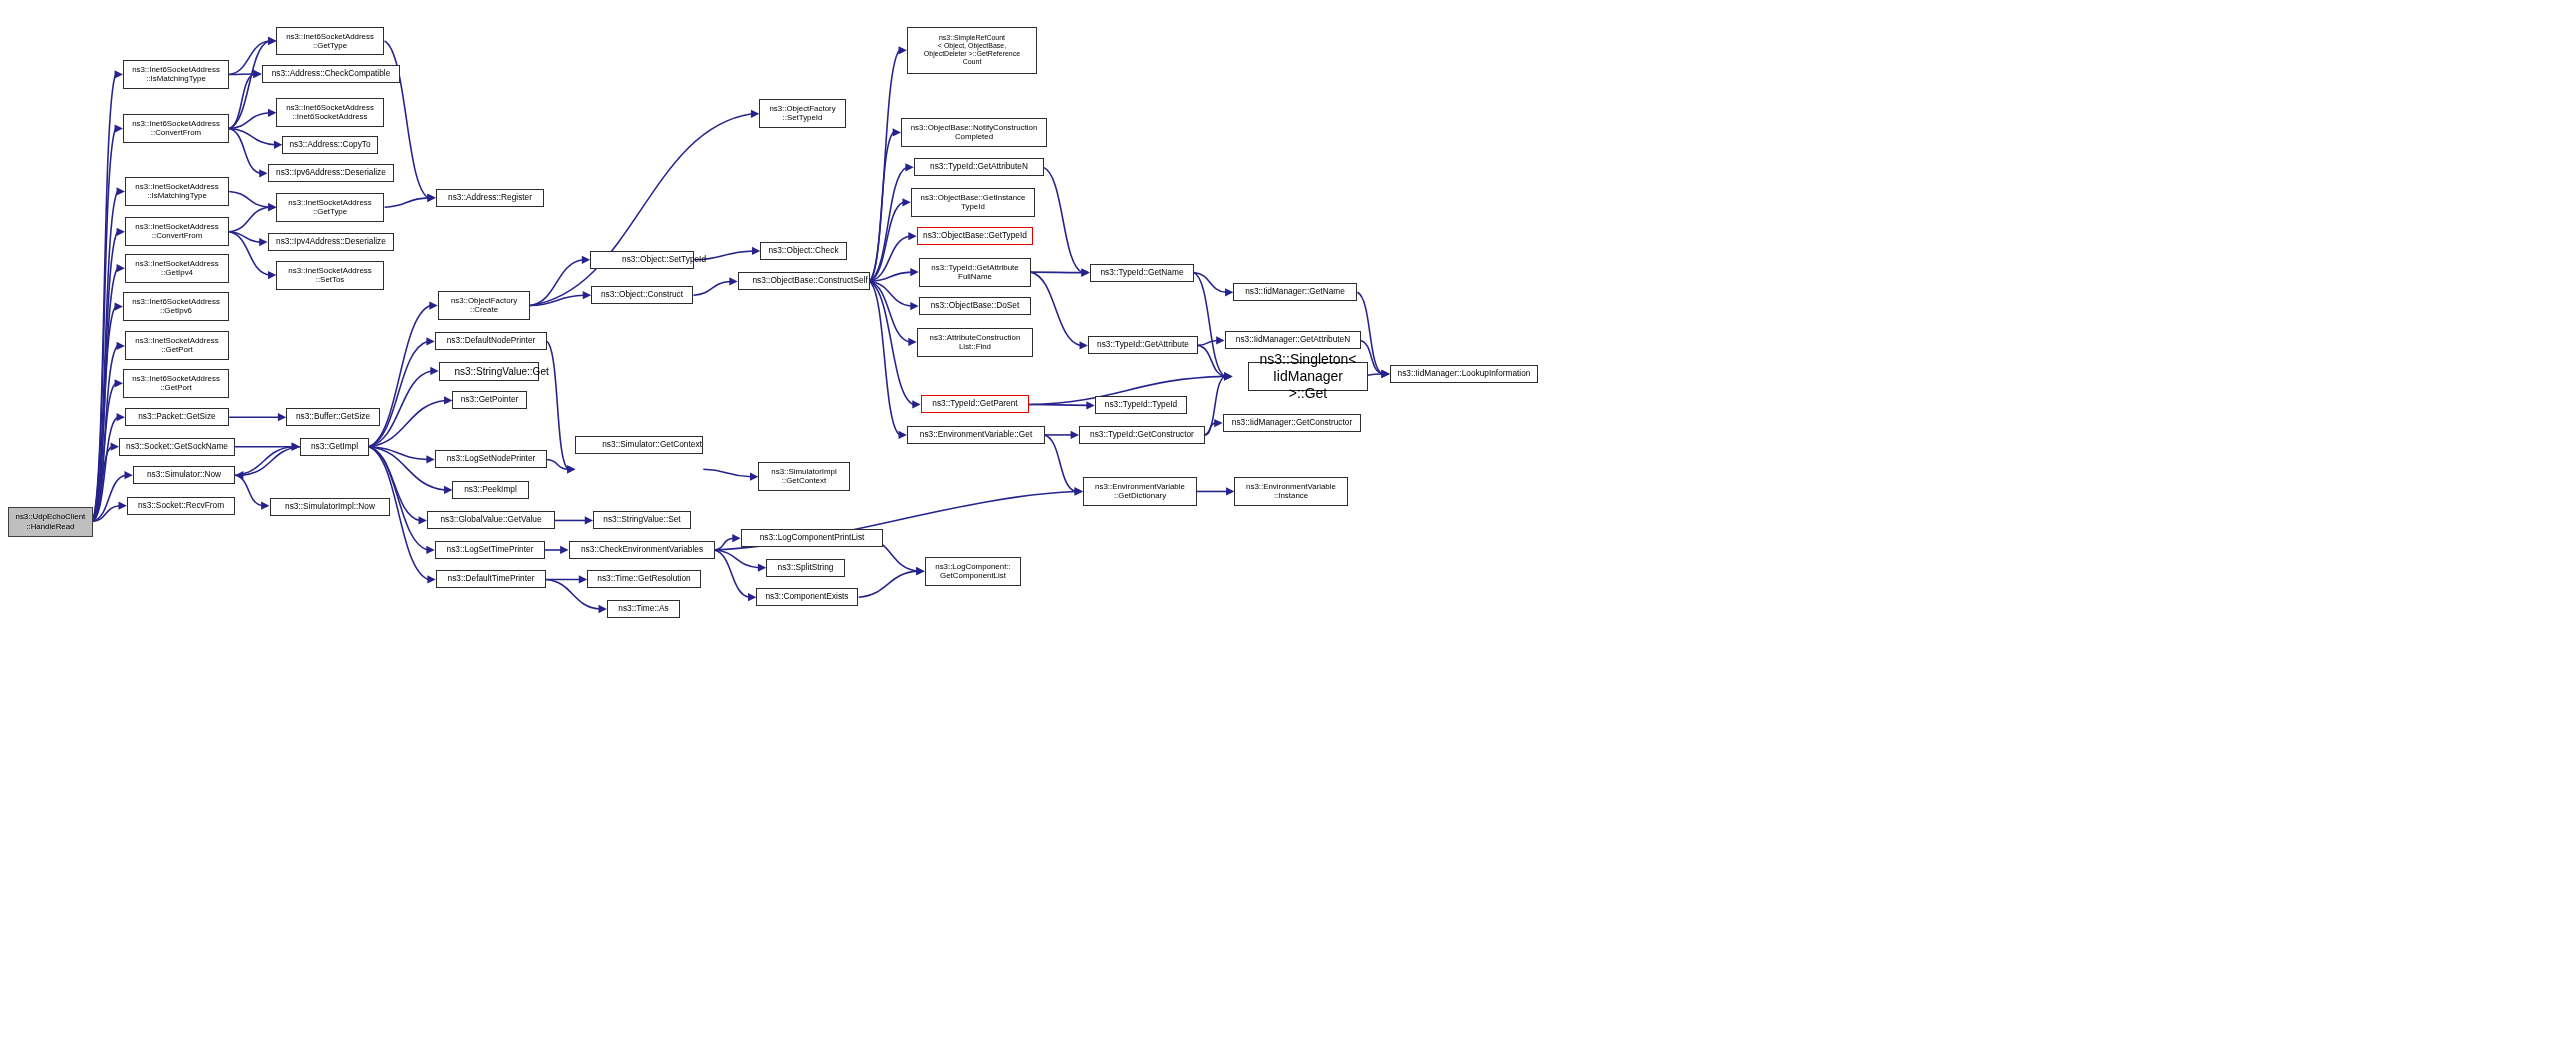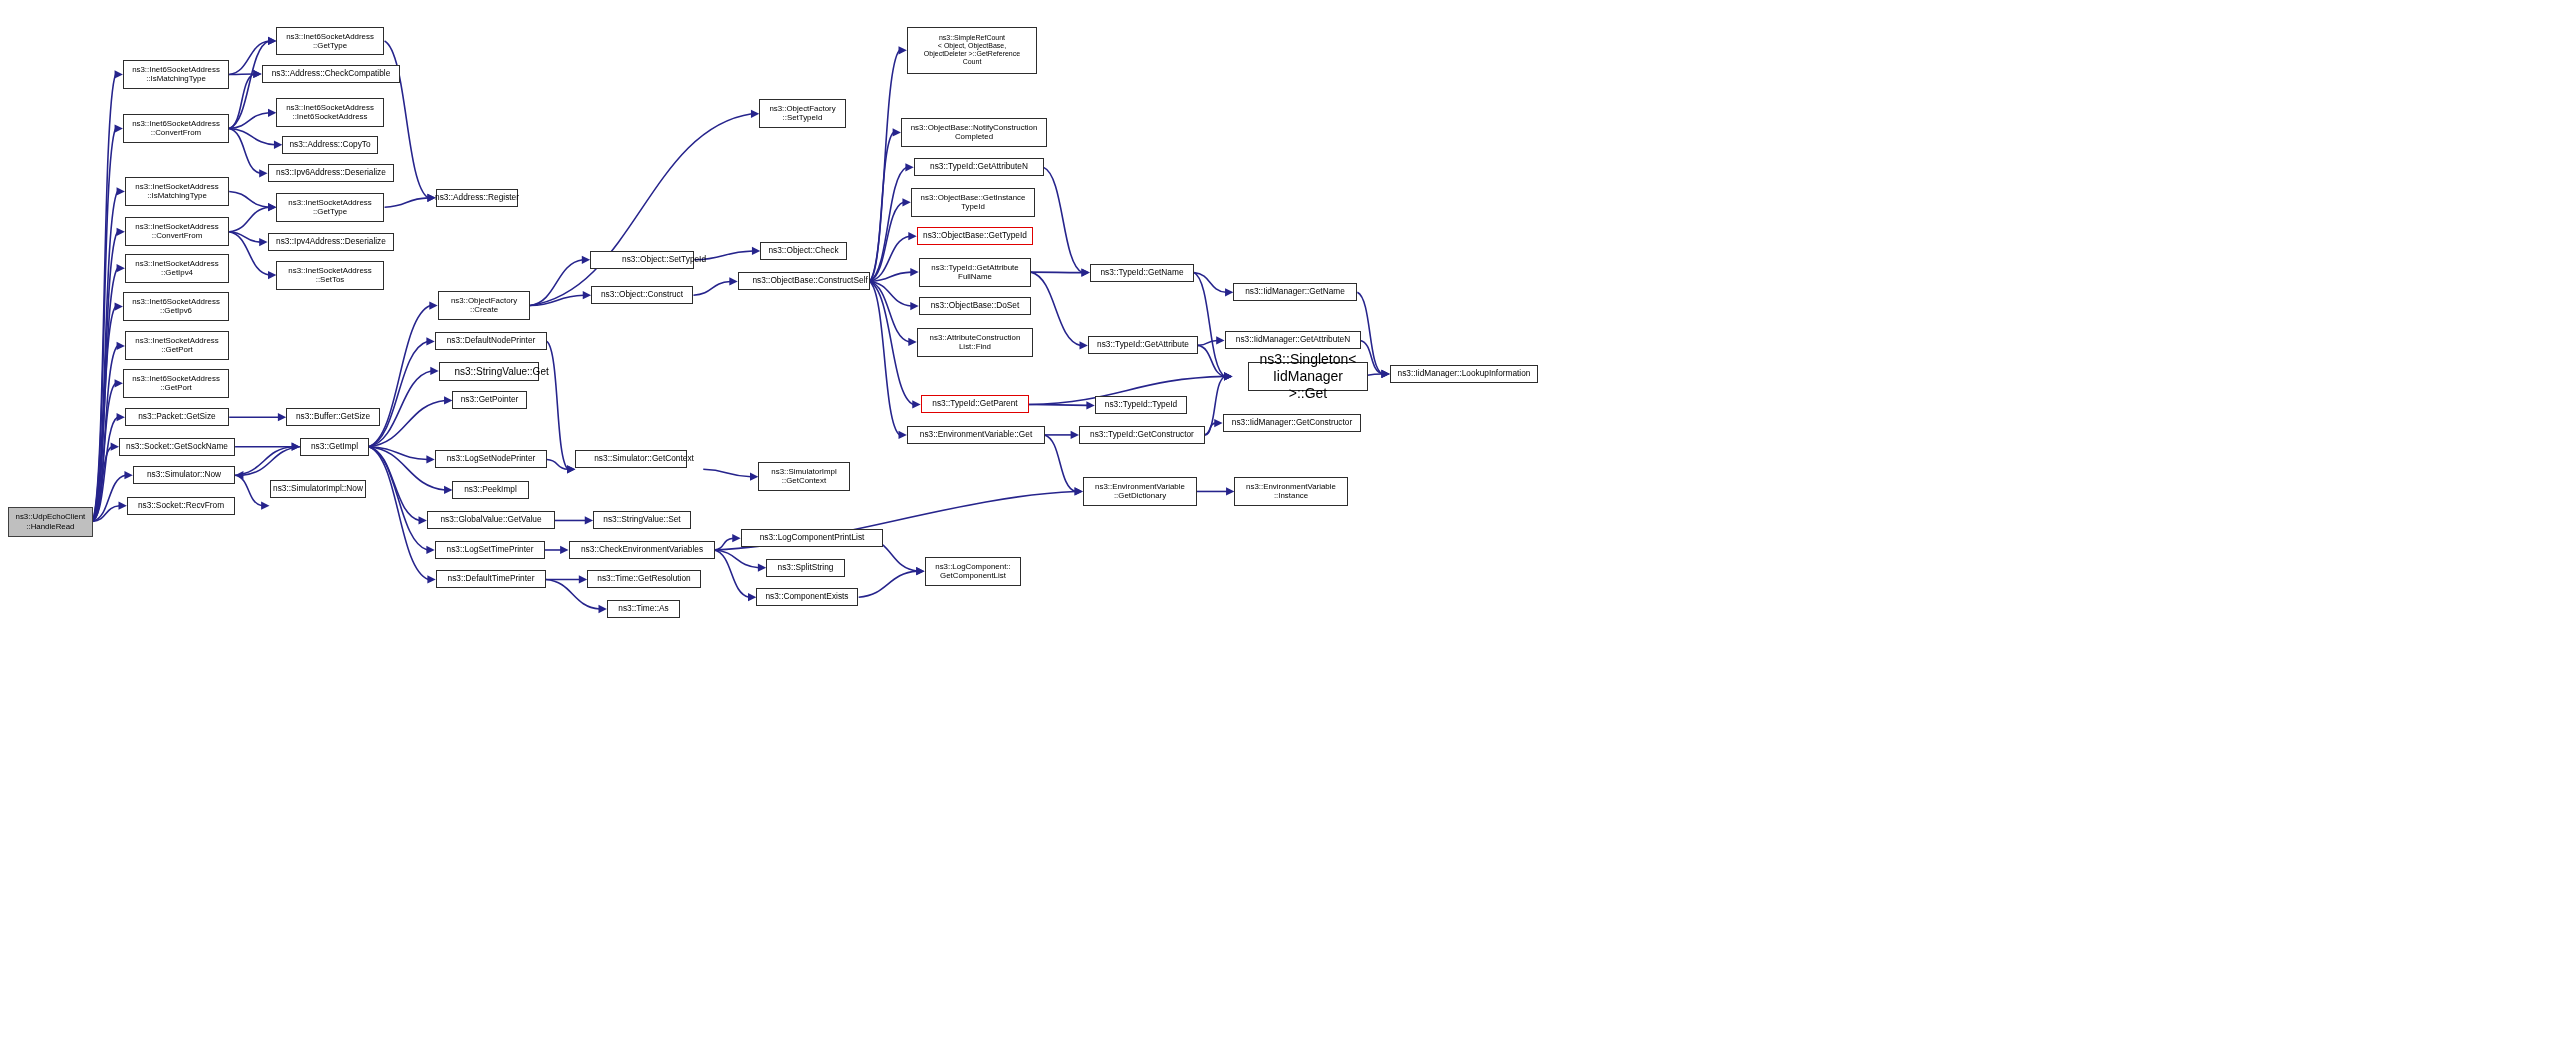--- a/index.html
+++ b/index.html
@@ -220,35 +220,35 @@
 ::Inet6SocketAddress</div>
       <div class="node" style="left: 282px; top: 136px; width: 96px; height: 17.7px; font-size: 8.3px; text-align: right;">ns3::Address::CopyTo</div>
       <div class="node" style="left: 268px; top: 164px; width: 126px; height: 17.7px; font-size: 8.3px;">ns3::Ipv6Address::Deserialize</div>
       <div class="node" style="left: 276px; top: 193px; width: 108px; height: 28.5px; font-size: 7.9px;">ns3::InetSocketAddress
 ::GetType</div>
       <div class="node" style="left: 268px; top: 233px; width: 126px; height: 17.7px; font-size: 8.3px;">ns3::Ipv4Address::Deserialize</div>
       <div class="node" style="left: 276px; top: 261px; width: 108px; height: 28.5px; font-size: 7.9px;">ns3::InetSocketAddress
 ::SetTos</div>
       <div class="node" style="left: 286px; top: 408px; width: 94px; height: 17.7px; font-size: 8.3px;">ns3::Buffer::GetSize</div>
       <div class="node" style="left: 300px; top: 438px; width: 69px; height: 17.7px; font-size: 8.3px;">ns3::GetImpl</div>
-      <div class="node" style="left: 270px; top: 480px; width: 96px; height: 17.7px; font-size: 8.3px;">ns3::SimulatorImpl::Now</div>
-      <div class="node" style="left: 436px; top: 189px; width: 82px; height: 17.7px; font-size: 8.3px;">ns3::Address::Register</div>
+      <div class="node" style="left: 270px; top: 498px; width: 120px; height: 17.7px; font-size: 8.3px;">ns3::SimulatorImpl::Now</div>
+      <div class="node" style="left: 436px; top: 189px; width: 108px; height: 17.7px; font-size: 8.3px;">ns3::Address::Register</div>
       <div class="node" style="left: 438px; top: 291px; width: 92px; height: 28.5px; font-size: 7.9px;">ns3::ObjectFactory
 ::Create</div>
       <div class="node" style="left: 435px; top: 332px; width: 112px; height: 17.7px; font-size: 8.3px;">ns3::DefaultNodePrinter</div>
       <div class="node" style="left: 439px; top: 362px; width: 100px; height: 19px; font-size: 10px; padding-left: 29px;">ns3::StringValue::Get</div>
       <div class="node" style="left: 452px; top: 391px; width: 75px; height: 17.7px; font-size: 8.3px;">ns3::GetPointer</div>
       <div class="node" style="left: 435px; top: 450px; width: 112px; height: 17.7px; font-size: 8.3px;">ns3::LogSetNodePrinter</div>
       <div class="node" style="left: 452px; top: 481px; width: 77px; height: 17.7px; font-size: 8.3px;">ns3::PeekImpl</div>
       <div class="node" style="left: 427px; top: 511px; width: 128px; height: 17.7px; font-size: 8.3px;">ns3::GlobalValue::GetValue</div>
       <div class="node" style="left: 435px; top: 541px; width: 110px; height: 17.7px; font-size: 8.3px;">ns3::LogSetTimePrinter</div>
       <div class="node" style="left: 436px; top: 570px; width: 110px; height: 17.7px; font-size: 8.3px;">ns3::DefaultTimePrinter</div>
       <div class="node" style="left: 590px; top: 251px; width: 104px; height: 17.7px; font-size: 8.3px; padding-left: 48px;">ns3::Object::SetTypeId</div>
       <div class="node" style="left: 591px; top: 286px; width: 102px; height: 17.7px; font-size: 8.3px;">ns3::Object::Construct</div>
-      <div class="node" style="left: 575px; top: 450px; width: 112px; height: 17.7px; font-size: 8.3px; padding-left: 30px;">ns3::Simulator::GetContext</div>
+      <div class="node" style="left: 575px; top: 436px; width: 128px; height: 17.7px; font-size: 8.3px; padding-left: 30px;">ns3::Simulator::GetContext</div>
       <div class="node" style="left: 593px; top: 511px; width: 98px; height: 17.7px; font-size: 8.3px;">ns3::StringValue::Set</div>
       <div class="node" style="left: 569px; top: 541px; width: 146px; height: 17.7px; font-size: 8.3px;">ns3::CheckEnvironmentVariables</div>
       <div class="node" style="left: 587px; top: 570px; width: 114px; height: 17.7px; font-size: 8.3px;">ns3::Time::GetResolution</div>
       <div class="node" style="left: 607px; top: 600px; width: 73px; height: 17.7px; font-size: 8.3px;">ns3::Time::As</div>
       <div class="node" style="left: 759px; top: 99px; width: 87px; height: 28.5px; font-size: 7.9px;">ns3::ObjectFactory
 ::SetTypeId</div>
       <div class="node" style="left: 760px; top: 242px; width: 87px; height: 17.7px; font-size: 8.3px;">ns3::Object::Check</div>
       <div class="node" style="left: 758px; top: 462px; width: 92px; height: 28.5px; font-size: 7.9px;">ns3::SimulatorImpl
 ::GetContext</div>
       <div class="node" style="left: 741px; top: 529px; width: 142px; height: 17.7px; font-size: 8.3px;">ns3::LogComponentPrintList</div>

